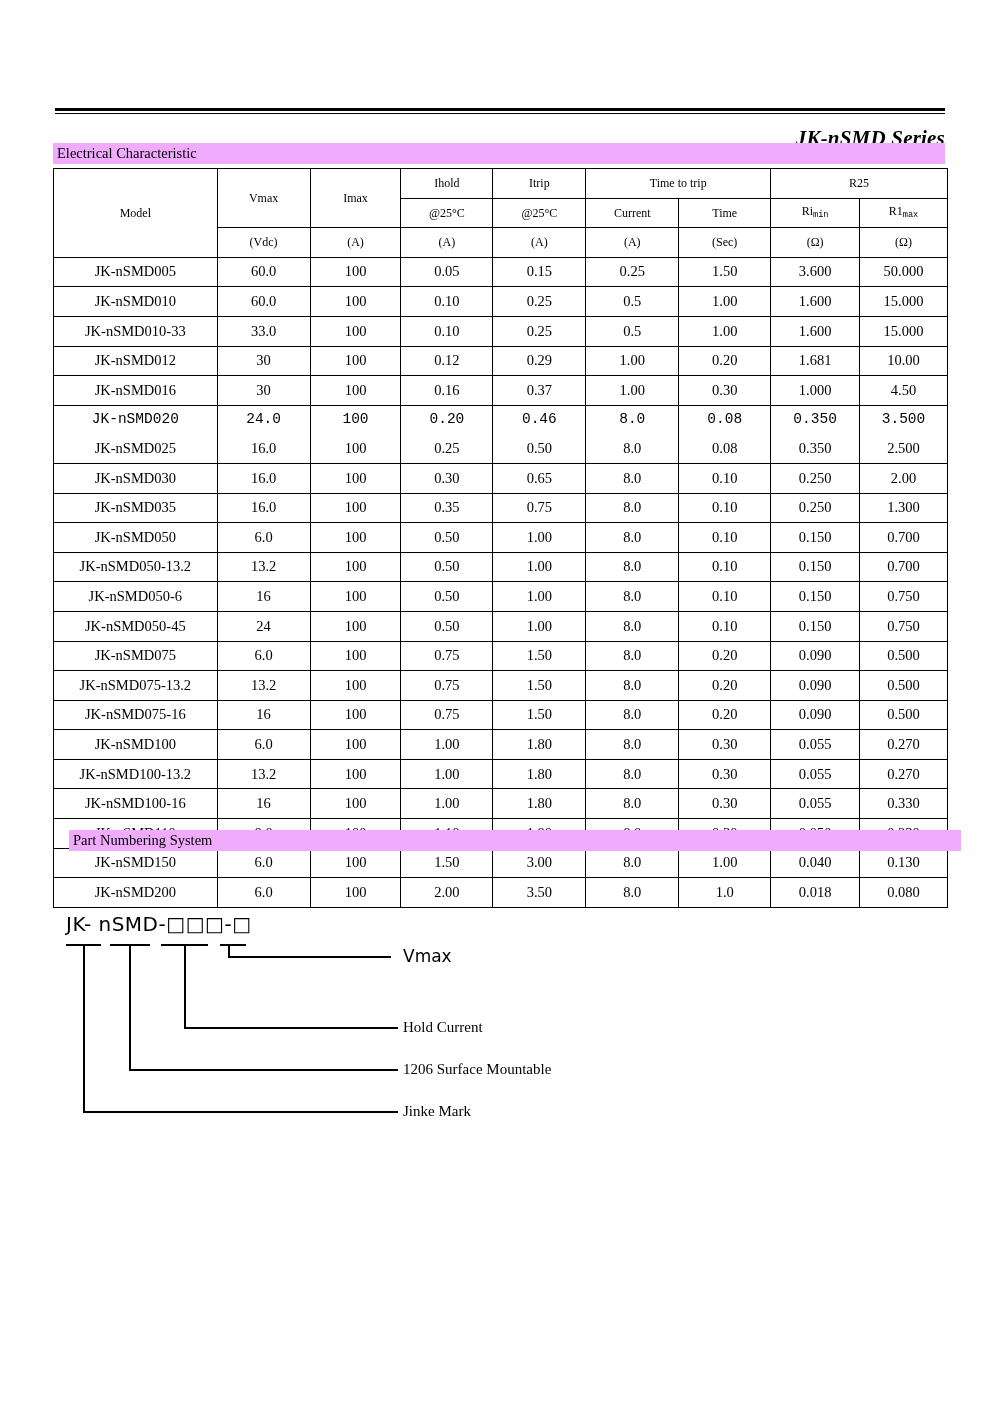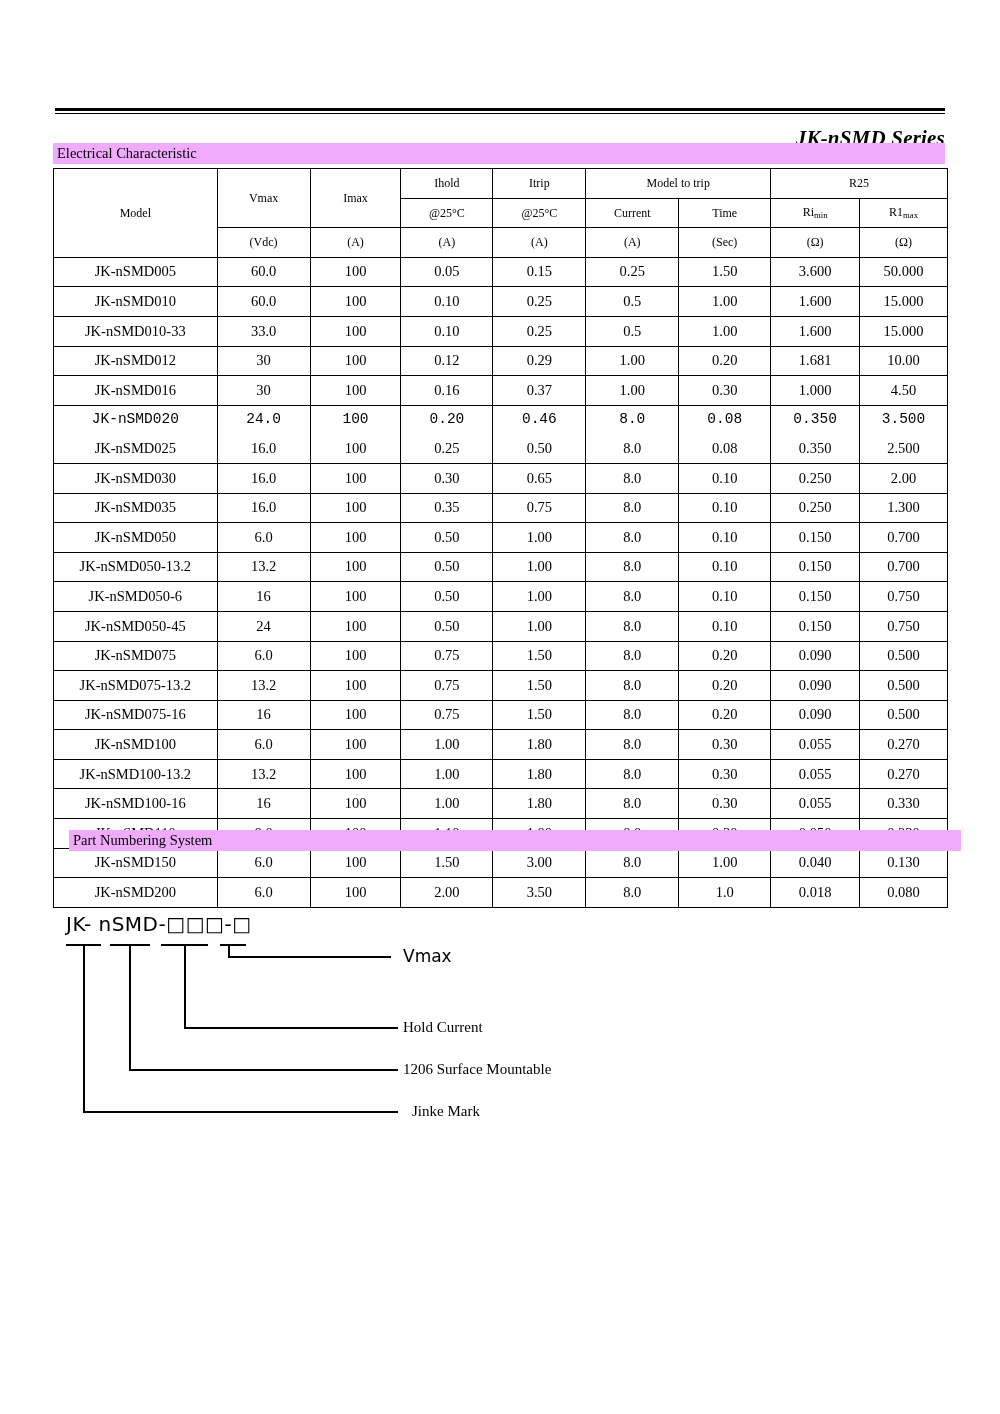--- a/index.html
+++ b/index.html
@@ -101,20 +101,21 @@
   #spec-table col.c-ihold { width: 91px; }
   #spec-table col.c-itrip { width: 92px; }
   #spec-table col.c-ttc   { width: 92px; }
   #spec-table col.c-ttt   { width: 91px; }
   #spec-table col.c-rimin { width: 88px; }
   #spec-table col.c-r1max { width: 87px; }
 
   sub {
     font-size: 0.72em;
     vertical-align: -0.22em;
+    font-family: Liberation Mono, monospace;
   }
 
   
   #partnum-diagram {
     position: absolute;
     left: 53px;
     top: 900px;
     width: 892px;
     height: 240px;
   }
@@ -166,21 +167,21 @@
       <col class="c-rimin">
       <col class="c-r1max">
   </colgroup>
   <thead>
     <tr>
       <th rowspan="3">Model</th>
       <th rowspan="2">Vmax</th>
       <th rowspan="2">Imax</th>
       <th>Ihold</th>
       <th>Itrip</th>
-      <th colspan="2">Model to trip</th>
+      <th colspan="2">Time to trip</th>
       <th colspan="2">R25</th>
     </tr>
     <tr>
       <th>@25°C</th>
       <th>@25°C</th>
       <th>Current</th>
       <th>Time</th>
       <th><span>Ri</span><sub>min</sub></th>
       <th><span>R1</span><sub>max</sub></th>
     </tr>
@@ -459,14 +460,14 @@
       <path d="M132 45 V 128 H 345"></path>
 
       <path d="M167 45 H 193"></path>
       <path d="M176 45 V 57 H 338"></path>
     </g>
   </svg>
 
   <div class="lbl lbl-sans" style="left:350px; top:46px;">Vmax</div>
   <div class="lbl" style="left:350px; top:119px;text-align:center;">Hold Current</div>
   <div class="lbl" style="left:350px; top:161px;text-align:right;">1206 Surface Mountable</div>
-  <div class="lbl" style="left:359px; top:203px;">Jinke Mark</div>
+  <div class="lbl" style="left:350px; top:203px;">Jinke Mark</div>
 </div>
 
 </body></html>

